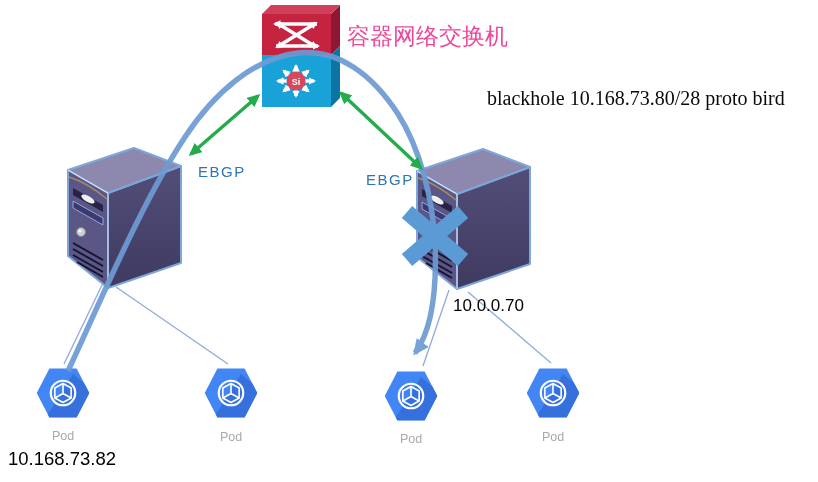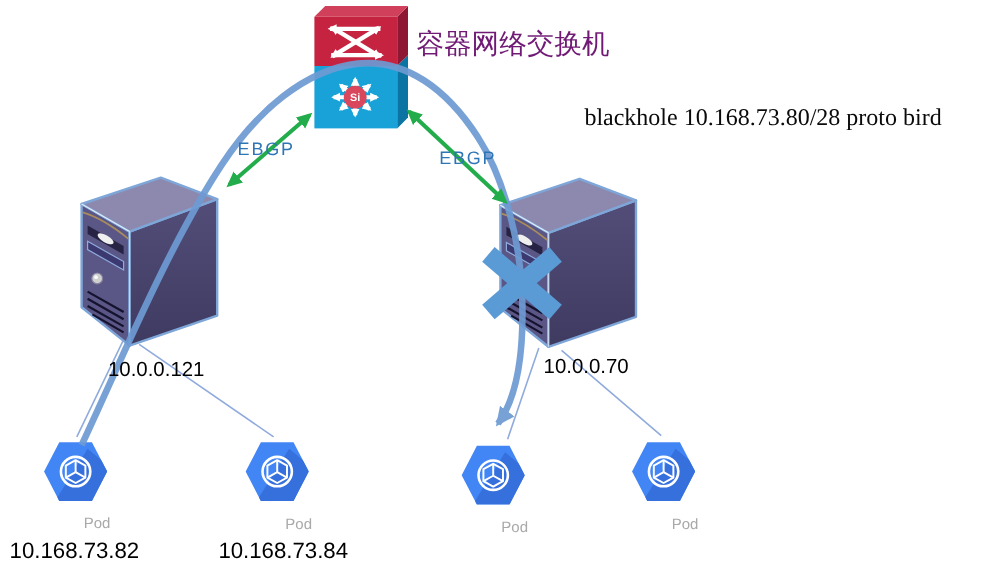--- a/index.html
+++ b/index.html
@@ -1,25 +1,25 @@
 <!DOCTYPE html>
 <html><head>
 <meta charset="utf-8">
 <style>
   html,body{margin:0;padding:0;background:#fff;}
   .canvas{position:relative;width:818px;height:482px;background:#ffffff;overflow:hidden;
           font-family:"Liberation Sans", sans-serif;}
   .layer{position:absolute;left:0;top:0;}
   .icon{position:absolute;}
   .lbl{position:absolute;color:#000;white-space:nowrap;}
-  .switch-title{font-family:"Liberation Serif","DejaVu Serif",serif;font-size:23px;color:#701a75;}
+  .switch-title{font-family:"Liberation Serif","DejaVu Serif",serif;font-size:23px;color:#ec4899;}
   .annotation{font-family:"Liberation Serif","DejaVu Serif",serif;font-size:20px;color:#0a0a0a;}
-  .ebgp{font-size:15px;letter-spacing:1.5px;color:#2E75B6;font-weight:500;}
+  .ebgp{font-size:15px;letter-spacing:1.5px;color:#2E75B6;font-weight:500;margin-top:47px;}
   .server-ip{font-size:17px;color:#000;}
-  .pod-name{font-size:12.5px;color:#A9A9A9;text-align:right;width:58px;}
+  .pod-name{font-size:12.5px;color:#A9A9A9;text-align:center;width:58px;}
   .pod-ip{font-size:18.5px;color:#000;text-align:center;width:130px;}
 </style>
 </head>
 <body>
 
 <div class="canvas">
 
   <svg width="0" height="0" style="position:absolute">
     <defs>
       <marker id="arrowBlue" markerUnits="userSpaceOnUse" markerWidth="20" markerHeight="18" refX="13" refY="7.5" orient="auto">
@@ -138,24 +138,22 @@
     </g>
   </svg>
 
   <div class="lbl switch-title" style="left:347px;top:21px">容器网络交换机</div>
 
   <div class="lbl annotation" style="left:487px;top:87px">blackhole 10.168.73.80/28 proto bird</div>
 
   <div class="lbl ebgp" style="left:198px;top:116px">EBGP</div>
   <div class="lbl ebgp" style="left:366px;top:124px">EBGP</div>
 
-  <div class="lbl server-ip" style="left:90px;top:298px">10.0.0.121</div>
   <div class="lbl server-ip" style="left:453px;top:296px">10.0.0.70</div>
 
   <div class="lbl pod-name" style="left:34px;top:429px">Pod</div>
   <div class="lbl pod-name" style="left:202px;top:430px">Pod</div>
   <div class="lbl pod-name" style="left:382px;top:432px">Pod</div>
   <div class="lbl pod-name" style="left:524px;top:430px">Pod</div>
 
   <div class="lbl pod-ip" style="left:-3px;top:448px">10.168.73.82</div>
-  <div class="lbl pod-ip" style="left:171px;top:448px">10.168.73.84</div>
 
 </div>
 
 </body></html>

